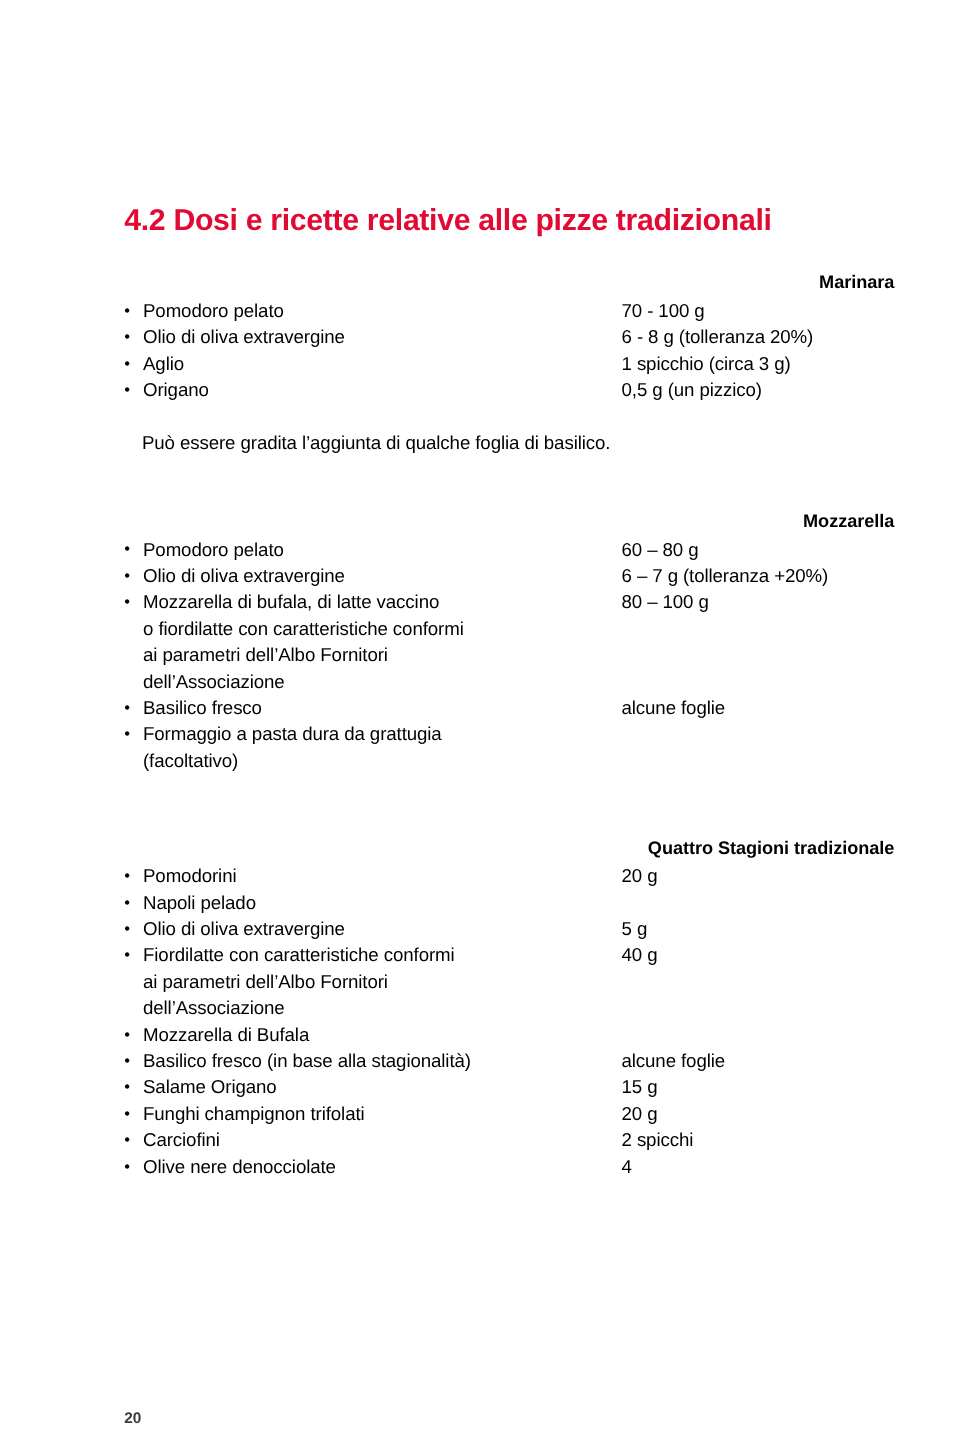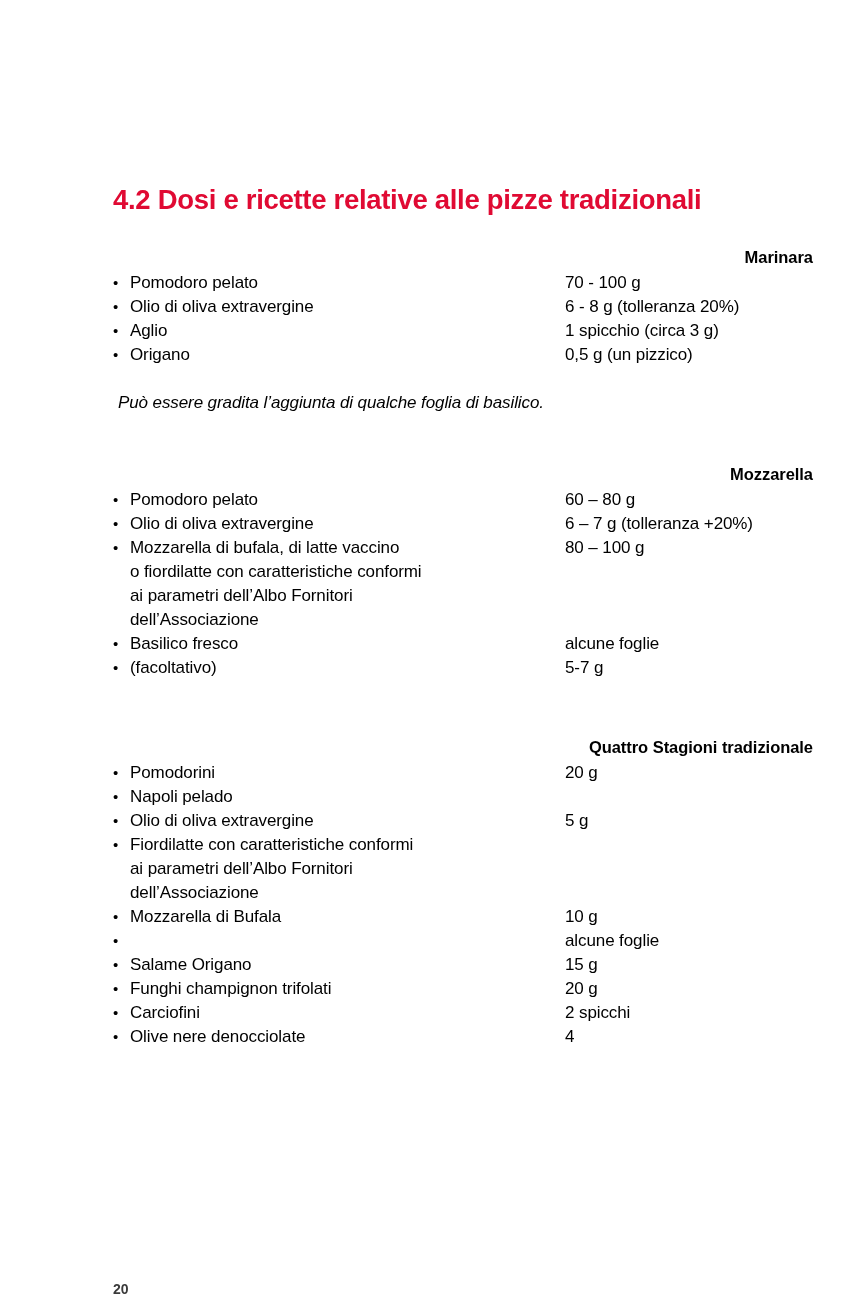--- a/index.html
+++ b/index.html
@@ -77,23 +77,22 @@
     display: block;
   }
   .ing-qty {
     font-size: 17px;
     flex: 1 1 auto;
     letter-spacing: -0.1px;
   }
   .note {
     font-size: 17px;
     line-height: 24px;
-    margin: 24px 0 0 5px;
+    margin: 24px 0 0 16px;
     letter-spacing: -0.1px;
-    font-style: italic;
   }
   .gap-after-note { height: 48px; }
   .gap-between { height: 56px; }
   .page-number {
     position: absolute;
     left: 97px;
     top: 1281px;
     font-size: 14px;
     font-weight: bold;
     color: #3b3b3b;
@@ -146,49 +145,48 @@
             </li>
             <li class="ing-row">
               <div class="ing-name"><span class="bullet">•</span><span>Mozzarella di bufala, di latte vaccino</span><span class="cont">o fiordilatte con caratteristiche conformi</span><span class="cont">ai parametri dell’Albo Fornitori</span><span class="cont">dell’Associazione</span></div>
               <div class="ing-qty">80 – 100 g</div>
             </li>
             <li class="ing-row">
               <div class="ing-name"><span class="bullet">•</span><span>Basilico fresco</span></div>
               <div class="ing-qty">alcune foglie</div>
             </li>
             <li class="ing-row">
-              <div class="ing-name"><span class="bullet">•</span><span class="cont">(facoltativo)</span></div>
-              <div class="ing-qty">5-7 g</div>
+              <div class="ing-name"><span class="bullet">•</span><span>Formaggio a pasta dura da grattugia</span><span class="cont">(facoltativo)</span></div>
             </li>
           </ul>
           <div class="gap-between"></div>
         </div>
         <div class="section">
           <div class="section-heading">Quattro Stagioni tradizionale</div>
           <ul class="ing-list">
             <li class="ing-row">
               <div class="ing-name"><span class="bullet">•</span><span>Pomodorini</span></div>
               <div class="ing-qty">20 g</div>
             </li>
             <li class="ing-row">
               <div class="ing-name"><span class="bullet">•</span><span>Napoli pelado</span></div>
             </li>
             <li class="ing-row">
               <div class="ing-name"><span class="bullet">•</span><span>Olio di oliva extravergine</span></div>
               <div class="ing-qty">5 g</div>
             </li>
             <li class="ing-row">
               <div class="ing-name"><span class="bullet">•</span><span>Fiordilatte con caratteristiche conformi</span><span class="cont">ai parametri dell’Albo Fornitori</span><span class="cont">dell’Associazione</span></div>
+              <div class="ing-qty">40 g</div>
             </li>
             <li class="ing-row">
               <div class="ing-name"><span class="bullet">•</span><span>Mozzarella di Bufala</span></div>
-              <div class="ing-qty">10 g</div>
-            </li>
-            <li class="ing-row">
-              <div class="ing-name"><span class="bullet">•</span></div>
+            </li>
+            <li class="ing-row">
+              <div class="ing-name"><span class="bullet">•</span><span>Basilico fresco (in base alla stagionalità)</span></div>
               <div class="ing-qty">alcune foglie</div>
             </li>
             <li class="ing-row">
               <div class="ing-name"><span class="bullet">•</span><span>Salame Origano</span></div>
               <div class="ing-qty">15 g</div>
             </li>
             <li class="ing-row">
               <div class="ing-name"><span class="bullet">•</span><span>Funghi champignon trifolati</span></div>
               <div class="ing-qty">20 g</div>
             </li>

